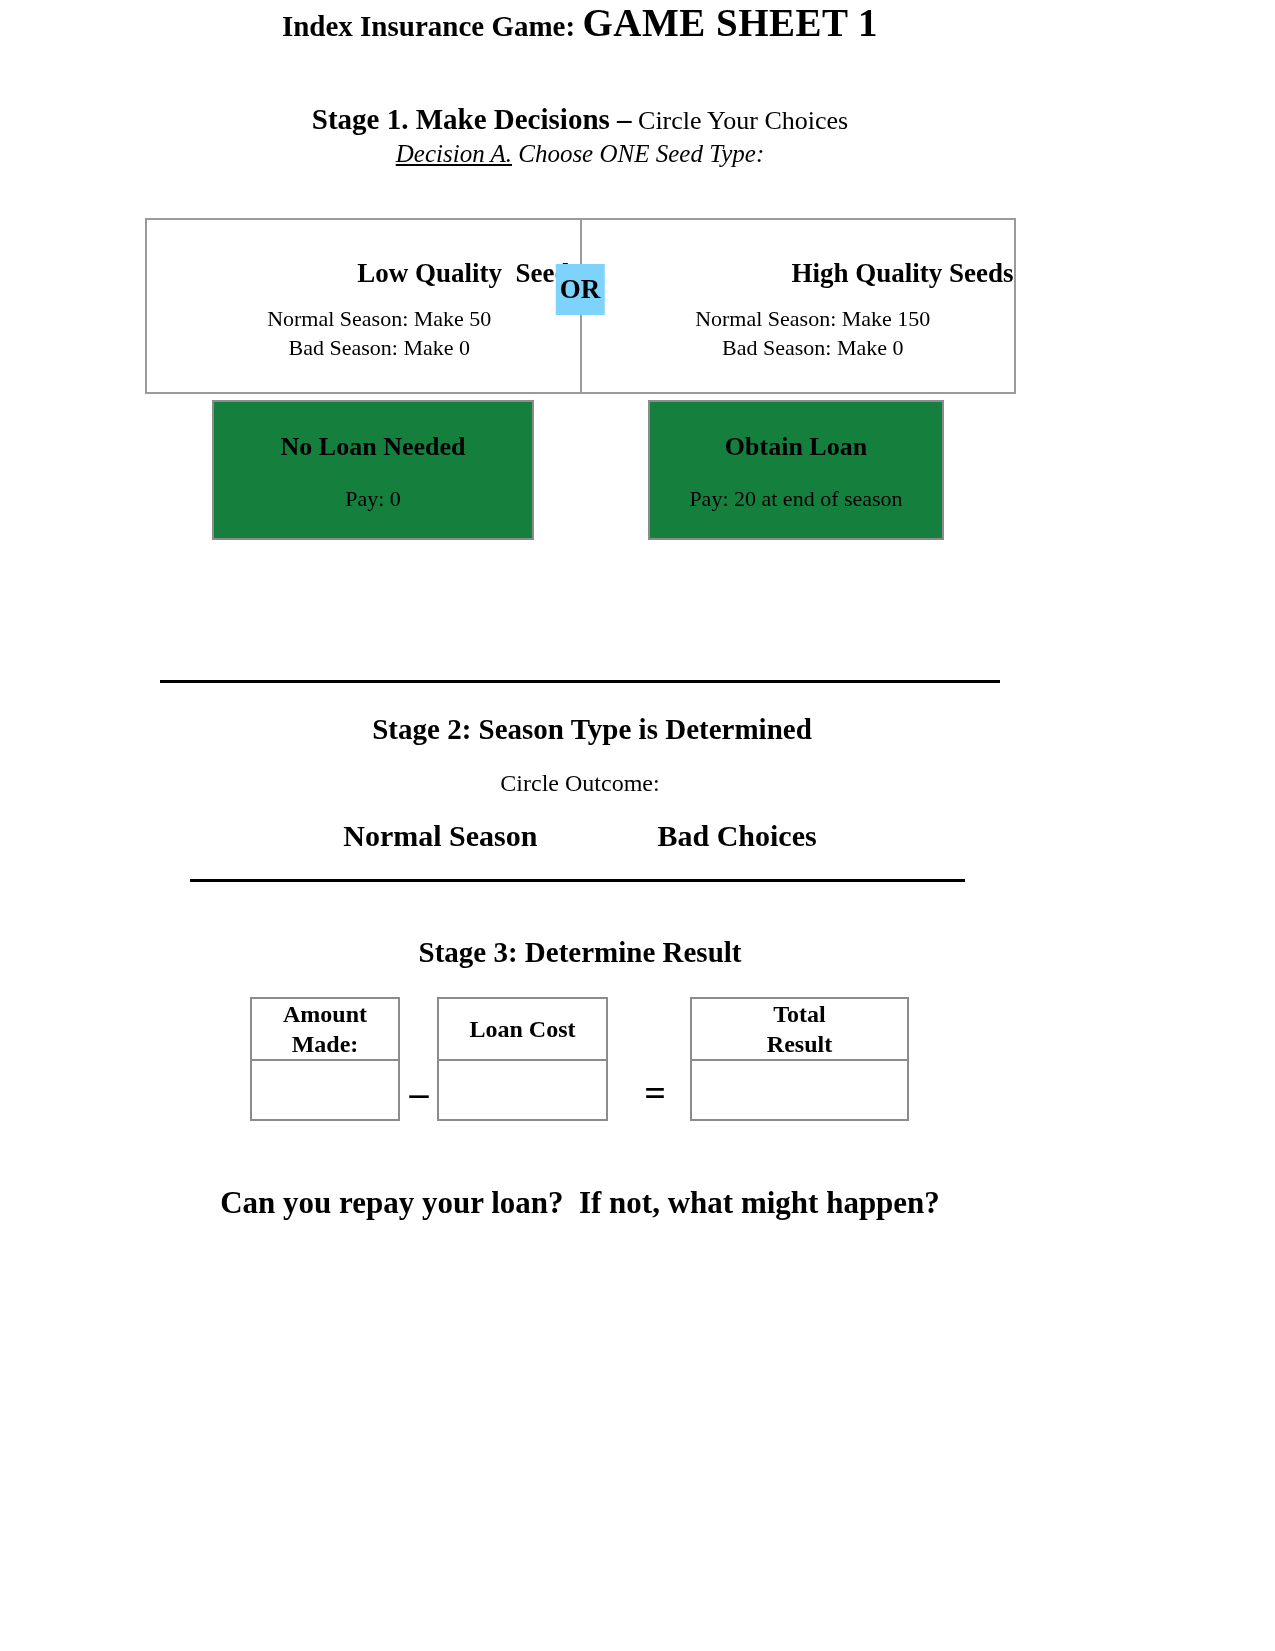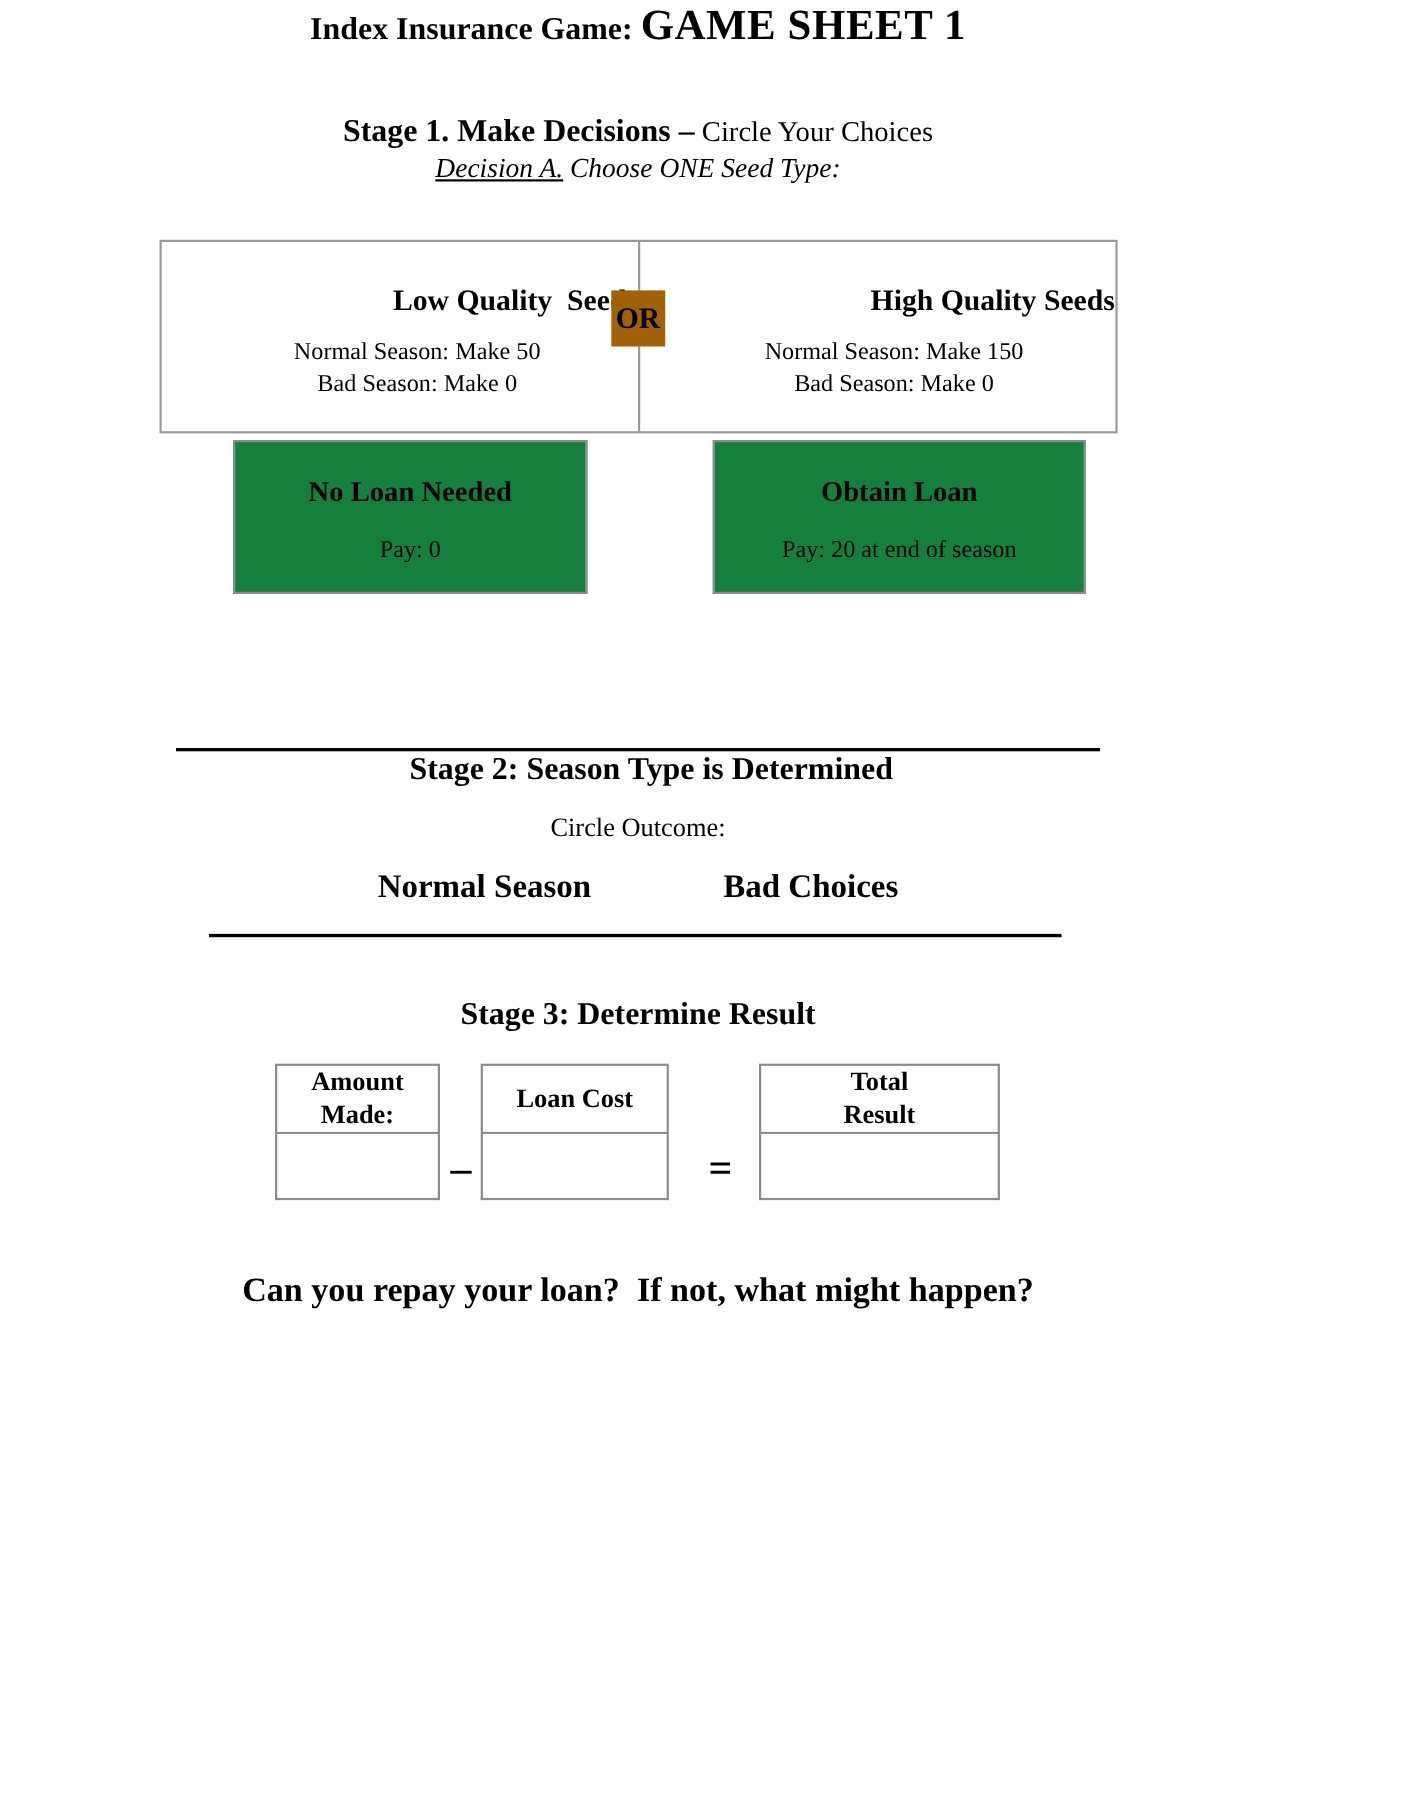--- a/index.html
+++ b/index.html
@@ -33,40 +33,40 @@
     display: flex;
     box-sizing: border-box;
   }
   .seed-col { width: 50%; text-align: center; padding-top: 38px; box-sizing: border-box; }
   .seed-name { font-weight: bold; font-size: 27px; white-space: pre; text-align: right; }
   .seed-detail { margin-top: 16px; font-size: 22px; line-height: 1.3; padding-left: 32px; }
   .seed-divider { position: absolute; left: 50%; top: 0; bottom: 0; width: 2px; background: #9a9a9a; }
   .or-label {
     position: absolute; left: 50%; top: 44px;
     transform: translateX(-50%);
-    background: #a16207;
+    background: #7dd3fc;
     padding: 10px 4px;
     font-weight: bold; font-size: 27px;
     z-index: 2;
   }
 
   
   .loan-row { display: flex; margin-left: 212px; gap: 114px; margin-top: 6px; }
   .loan-box { border: 2px solid #8c8c8c; text-align: center; box-sizing: border-box; height: 140px; padding-top: 30px; background: #15803d; }
   .loan-box.no-loan { width: 322px; }
-  .loan-box.obtain { width: 339px; }
+  .loan-box.obtain { width: 296px; }
   .loan-name { font-weight: bold; font-size: 26px; }
   .loan-pay { margin-top: 24px; font-size: 22px; }
 
   
   .divider1 { margin-top: 140px; margin-left: 160px; width: 840px; border-bottom: 3px solid #000; }
   .divider2 { margin-top: 26px; margin-left: 190px; width: 775px; border-bottom: 3px solid #000; }
 
   
-  .s2-heading { font-weight: bold; font-size: 29px; padding-left: 24px; }
+  .s2-heading { margin-top: 30px; font-weight: bold; font-size: 29px; padding-left: 24px; }
   .circle-outcome { margin-top: 24px; font-size: 24px; }
   .outcomes { margin-top: 22px; display: flex; justify-content: center; gap: 120px; font-weight: bold; font-size: 30px; }
 
   
   .s3-heading { margin-top: 54px; font-weight: bold; font-size: 29px; }
   .s3-boxes { position: relative; height: 126px; margin-top: 28px; }
   .s3-col { position: absolute; top: 0; }
   .s3-col.c1 { left: 250px; width: 150px; }
   .s3-col.c2 { left: 437px; width: 171px; }
   .s3-col.c3 { left: 690px; width: 219px; }

